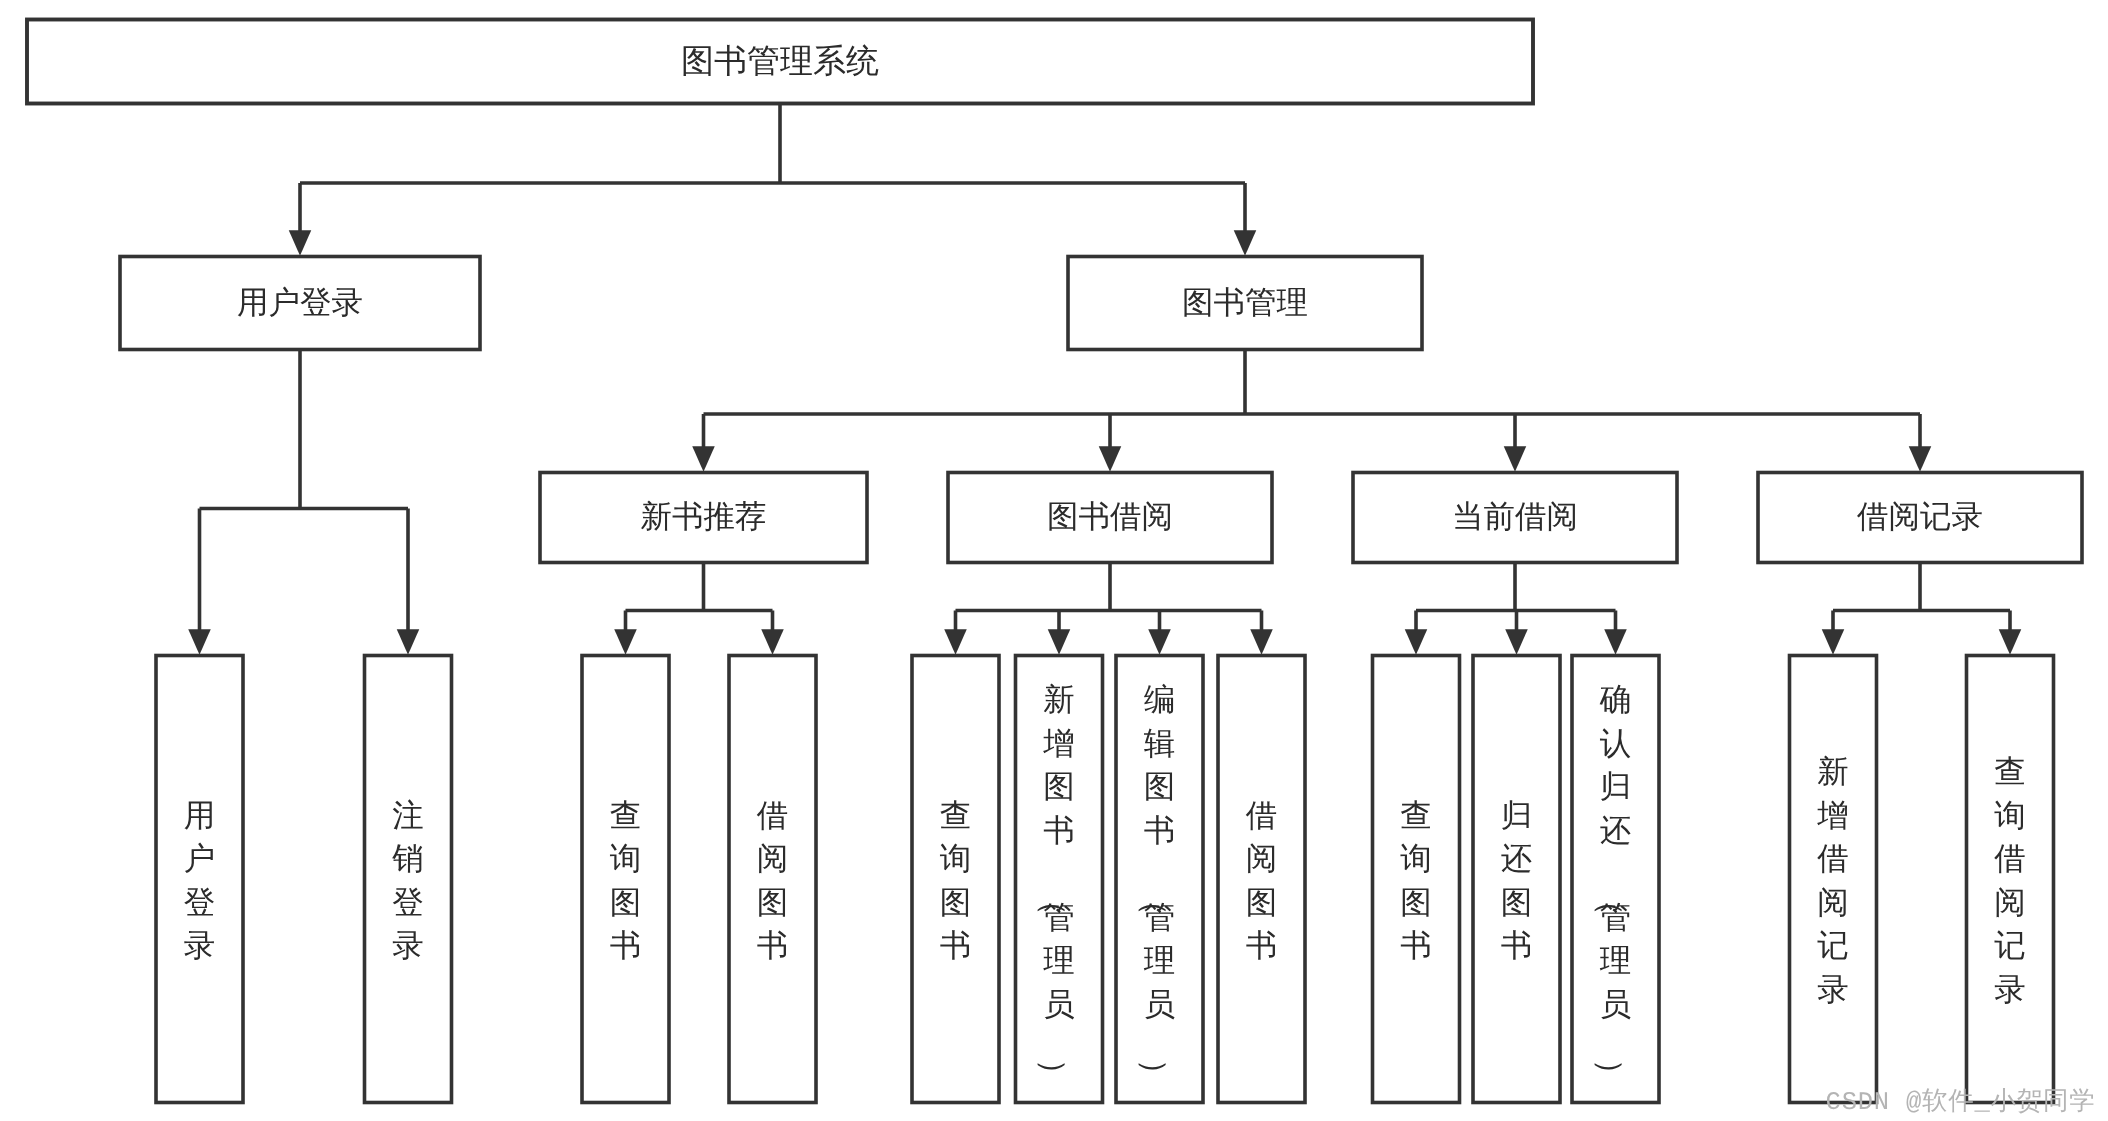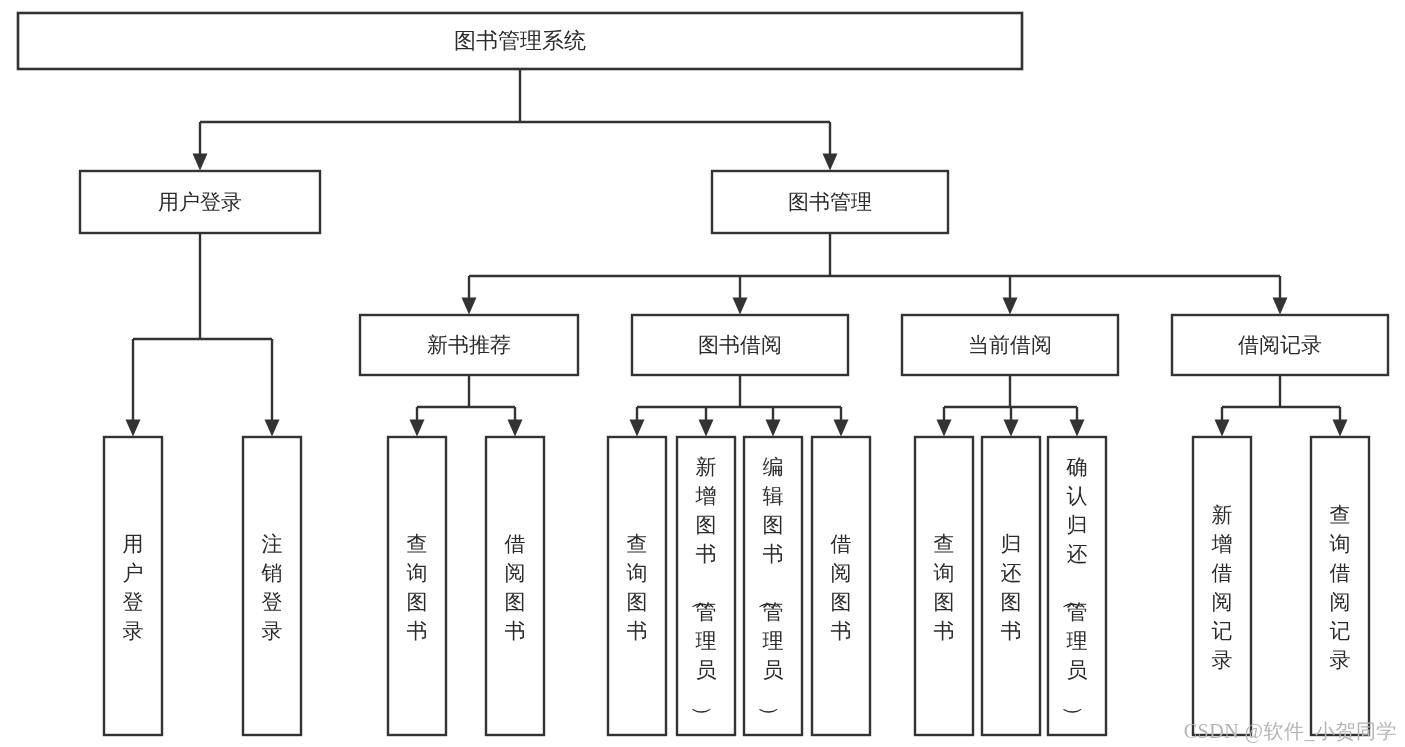--- a/index.html
+++ b/index.html
@@ -57,22 +57,22 @@
   .vertical-label {
     fill: #2b2b2b;
     font-family: "Liberation Sans", "DejaVu Sans", sans-serif;
     font-size: 21px;
     text-anchor: middle;
   }
   .watermark {
     position: absolute;
     right: 8px;
     bottom: 2px;
-    font-family: Liberation Serif, serif;
-    font-size: 20px;
+    font-family: Liberation Mono, monospace;
+    font-size: 17px;
     color: #b4b4b4;
     letter-spacing: 0.5px;
     white-space: nowrap;
     user-select: none;
   }
 </style>
 </head>
 <body>
 
 <div id="diagram-root">

